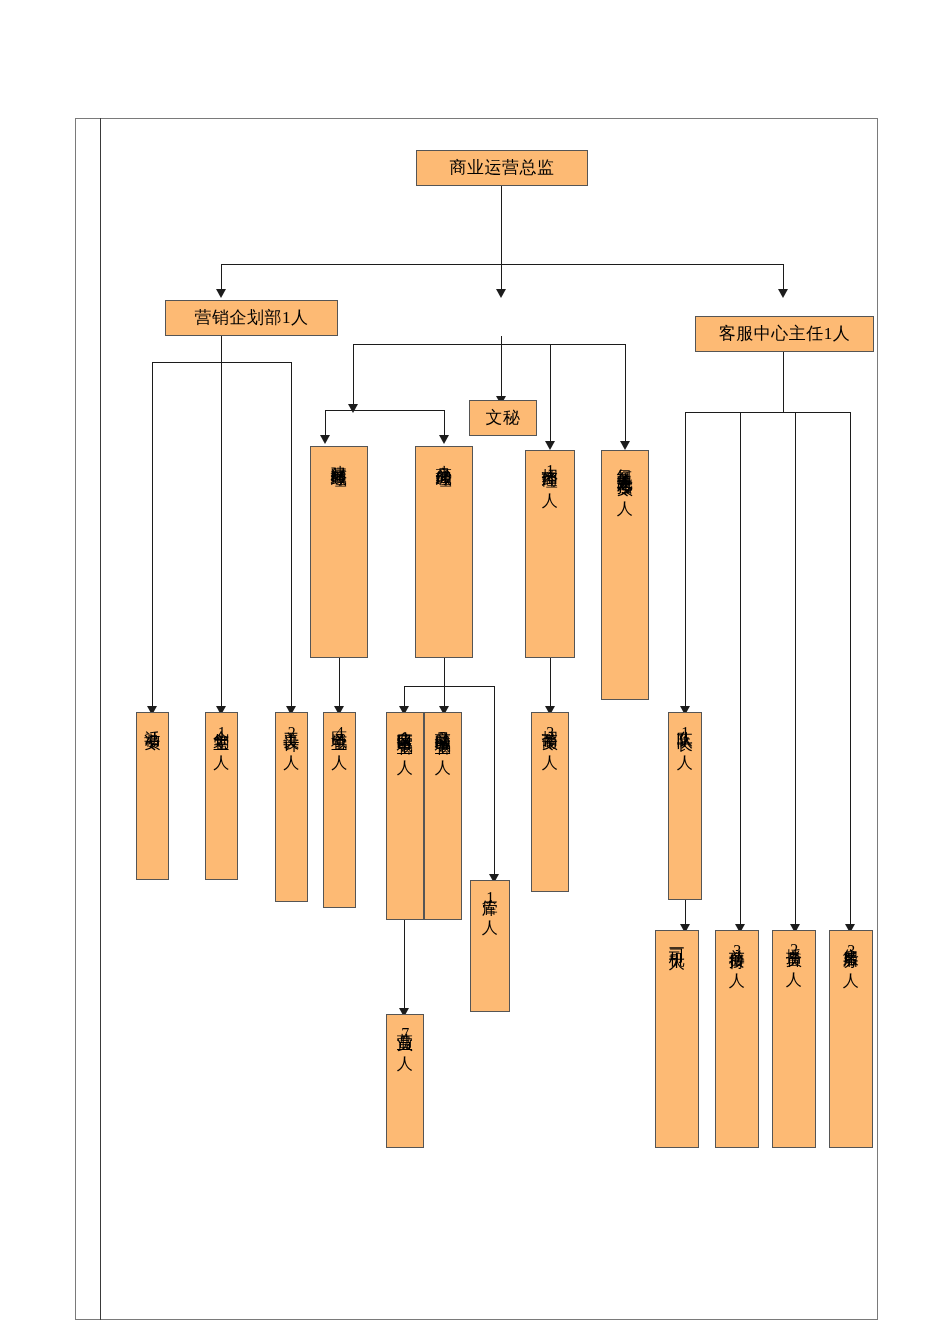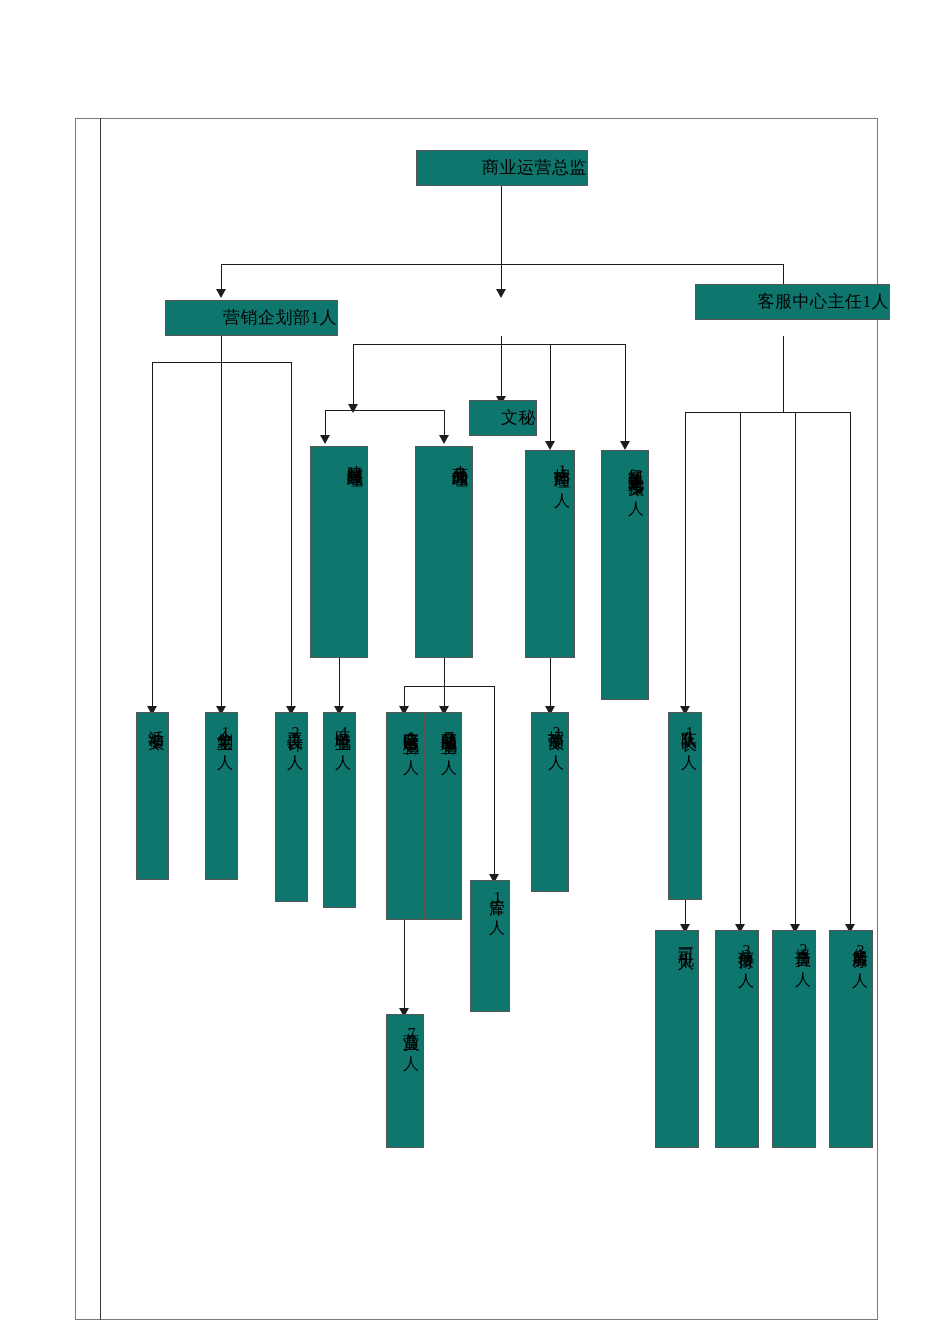--- a/index.html
+++ b/index.html
@@ -37,24 +37,24 @@
     width: 0;
     height: 1202px;
     border-left: 1.2px solid #3a3a3a;
   }
 
   
   .node {
     position: absolute;
     box-sizing: border-box;
     border: 1.3px solid #555555;
-    background: #0f766e;
+    background: #fdba74;
     display: flex;
     align-items: flex-start;
-    justify-content: flex-end;
+    justify-content: center;
     overflow: hidden;
   }
   .node.horiz {
     align-items: center;
   }
   .node.horiz .label {
     font-size: 17px;
     line-height: 1.1;
     letter-spacing: 0.5px;
     white-space: nowrap;
@@ -173,21 +173,21 @@
   <div class="vline" style="left:685px; top:900px; height:24px;"></div>
   <div class="arrow" style="left:680px; top:924px;"></div>
 
   <div class="node horiz" style="left:416px; top:150px; width:172px; height:36px;">
     <span class="label">商业运营总监</span>
   </div>
 
   <div class="node horiz" style="left:165px; top:300px; width:173px; height:36px;">
     <span class="label">营销企划部1人</span>
   </div>
-  <div class="node horiz" style="left:695px; top:284px; width:195px; height:36px;">
+  <div class="node horiz" style="left:695px; top:316px; width:179px; height:36px;">
     <span class="label">客服中心主任1人</span>
   </div>
 
   <div class="node horiz" style="left:469px; top:400px; width:68px; height:36px;">
     <span class="label">文秘</span>
   </div>
 
   <div class="node vert" style="left:310px; top:446px; width:58px; height:212px;">
     <span class="label" style="max-height:200px;">建材区域经理</span>
   </div>

